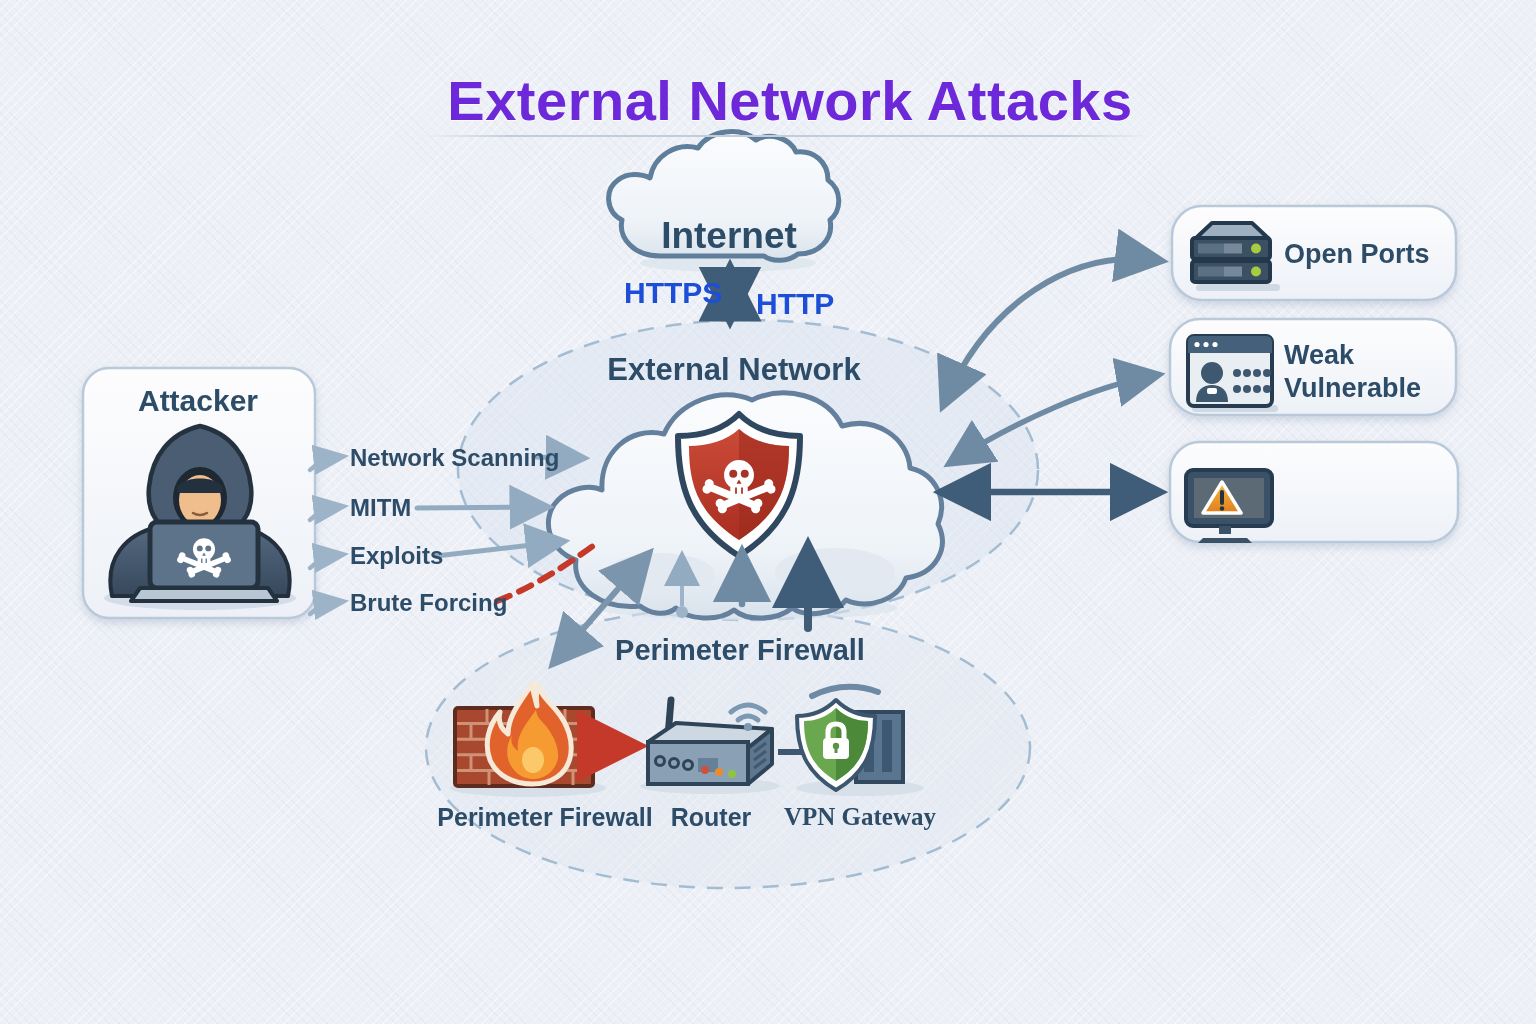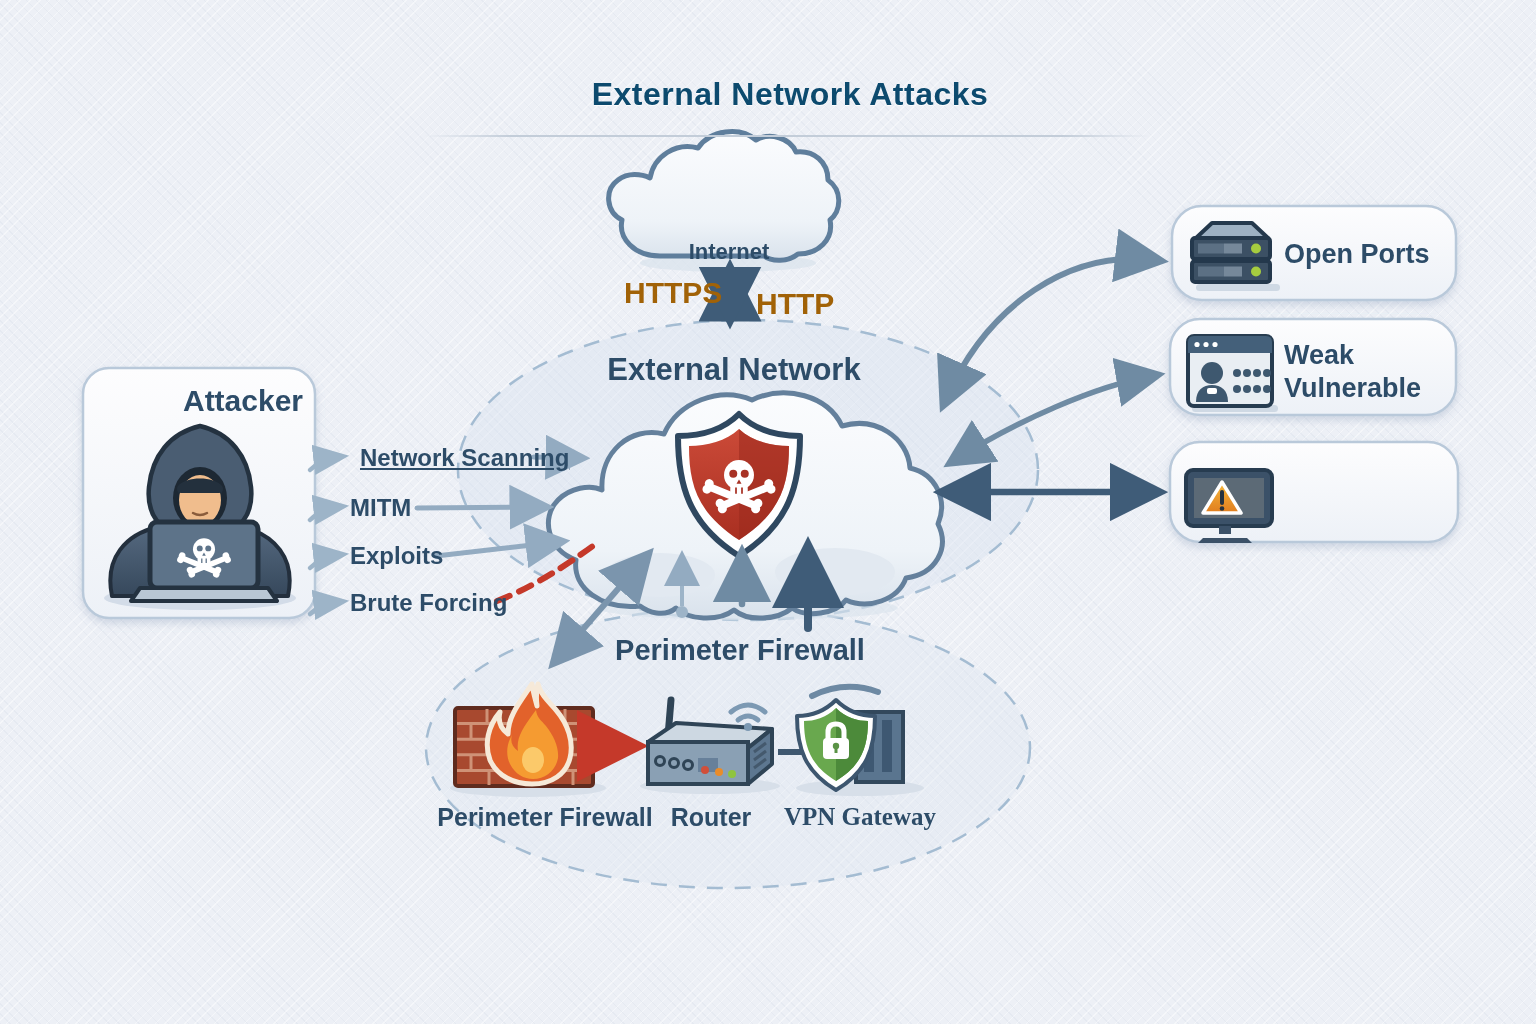--- a/index.html
+++ b/index.html
@@ -8,26 +8,26 @@
     font-family:"Liberation Sans",sans-serif;
     background-color:#edf0f6;
     background-image:
       repeating-linear-gradient(135deg, rgba(255,255,255,.45) 0 1px, transparent 1px 7px),
       repeating-linear-gradient(45deg, rgba(203,212,226,.22) 0 1px, transparent 1px 7px);
   }
   #stage{position:absolute;inset:0;width:1536px;height:1024px;}
   svg.layer{position:absolute;left:0;top:0;}
   .txt{position:absolute;color:#2d4c68;font-weight:700;white-space:nowrap;}
   .lbl-c{transform:translateX(-50%);}
-  .title{font-size:32px;color:#0c4a6e;letter-spacing:.5px;text-shadow:0 1px 0 rgba(255,255,255,.85);margin-top:8px;}
+  .title{font-size:56px;color:#6d28d9;letter-spacing:.5px;text-shadow:0 1px 0 rgba(255,255,255,.85);}
   .divider{position:absolute;left:424px;top:135px;width:726px;height:2px;
     background:linear-gradient(90deg, rgba(195,205,217,0) 0%, #c3cdd9 12%, #c3cdd9 88%, rgba(195,205,217,0) 100%);}
   .zone-lbl{font-size:31px;}
-  .cloud-lbl{font-size:22px;margin-top:24px;}
-  .proto{font-size:30px;color:#a16207;}
+  .cloud-lbl{font-size:37px;}
+  .proto{font-size:30px;color:#1d4ed8;}
   .box-lbl{font-size:30px;}
   .attack-lbl{font-size:24px;}
   .dev-lbl{font-size:25px;}
   .target-lbl{font-size:27px;line-height:33px;}
 </style>
 </head>
 <body>
 
 <div id="stage">
 
@@ -306,23 +306,23 @@
 <div class="txt title lbl-c" style="left:790px;top:68px;">External Network Attacks</div>
 <div class="divider"></div>
 
 <div class="txt cloud-lbl lbl-c" style="left:729px;top:215px;">Internet</div>
 <div class="txt proto" style="left:624px;top:276px;">HTTPS</div>
 <div class="txt proto" style="left:756px;top:276px;margin-top:11px;">HTTP</div>
 
 <div class="txt zone-lbl lbl-c" style="left:734px;top:352px;">External Network</div>
 <div class="txt zone-lbl lbl-c" style="left:740px;top:634px;font-size:29px;">Perimeter Firewall</div>
 
-<div class="txt box-lbl lbl-c" style="left:198px;top:384px;margin-left:45px;">Attacker</div>
-
-<div class="txt attack-lbl" style="left:360px;top:444px;text-decoration:underline;">Network Scanning</div>
+<div class="txt box-lbl lbl-c" style="left:198px;top:384px;">Attacker</div>
+
+<div class="txt attack-lbl" style="left:350px;top:444px;">Network Scanning</div>
 <div class="txt attack-lbl" style="left:350px;top:494px;">MITM</div>
 <div class="txt attack-lbl" style="left:350px;top:542px;">Exploits</div>
 <div class="txt attack-lbl" style="left:350px;top:589px;">Brute Forcing</div>
 
 <div class="txt target-lbl" style="left:1284px;top:238px;">Open Ports</div>
 <div class="txt target-lbl" style="left:1284px;top:339px;">
   <div>Weak</div>
   <div>Vulnerable</div>
 </div>
 

